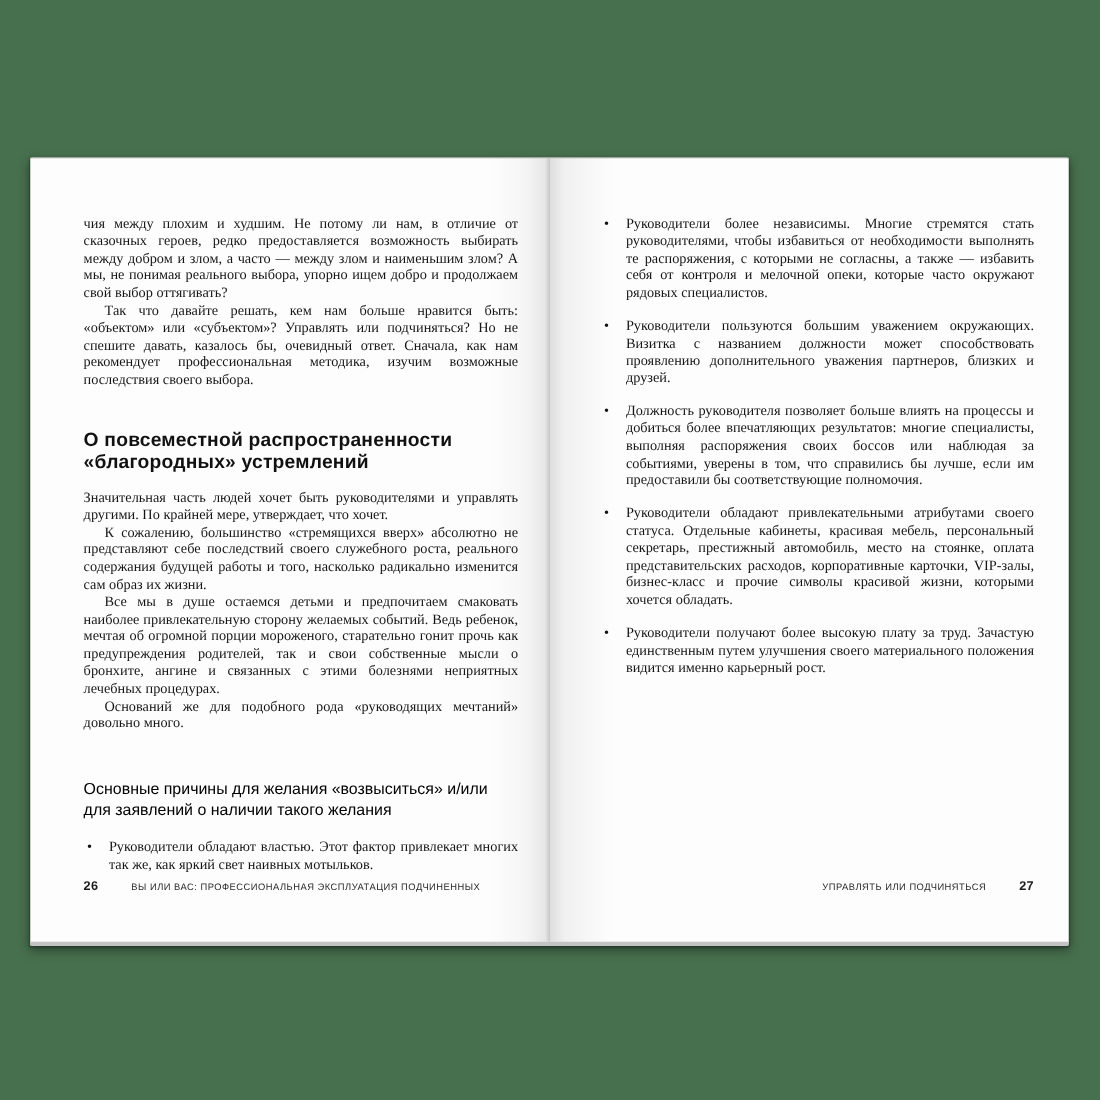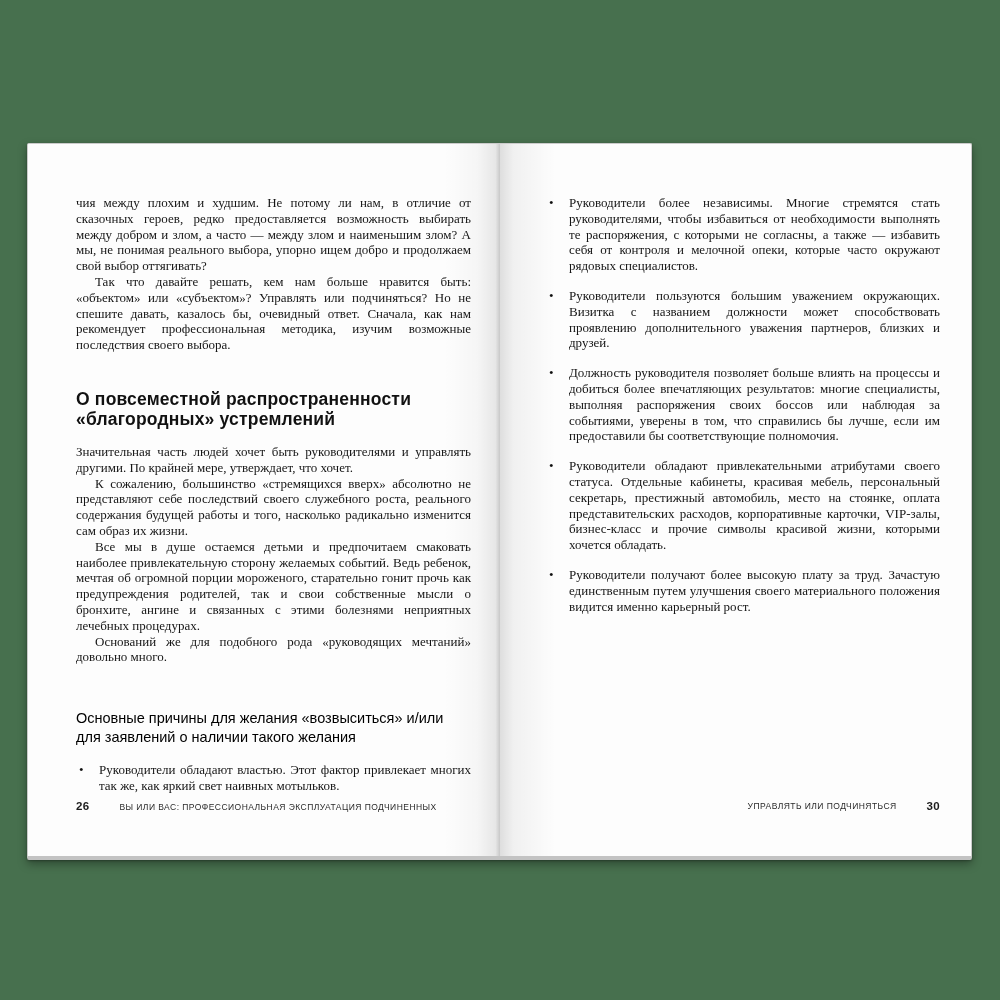--- a/index.html
+++ b/index.html
@@ -189,19 +189,19 @@
           <div class="bullet">
             <span class="marker">•</span>
             <div class="bullet-text">Руководители получают более высокую плату за труд. Зачастую единственным путем улучшения своего материального положения видится именно карьерный рост.</div>
           </div>
 
         </div>
       </div>
 
       <div class="footer footer-right">
         <span class="running-title">УПРАВЛЯТЬ ИЛИ ПОДЧИНЯТЬСЯ</span>
-        <span class="page-number">30</span>
+        <span class="page-number">27</span>
       </div>
     </div>
 
     <div class="spine"></div>
   </div>
 </div>
 
 </body></html>

